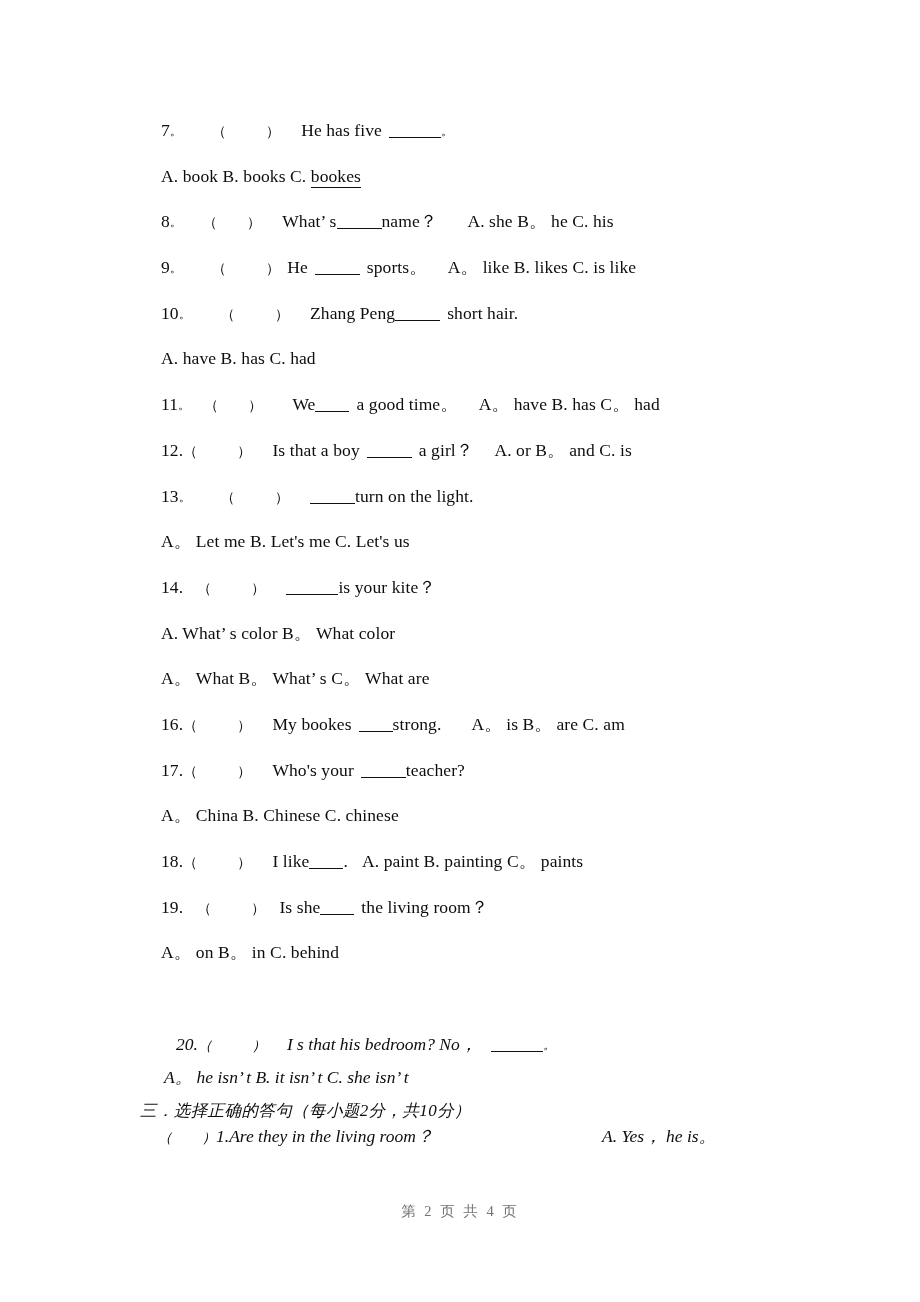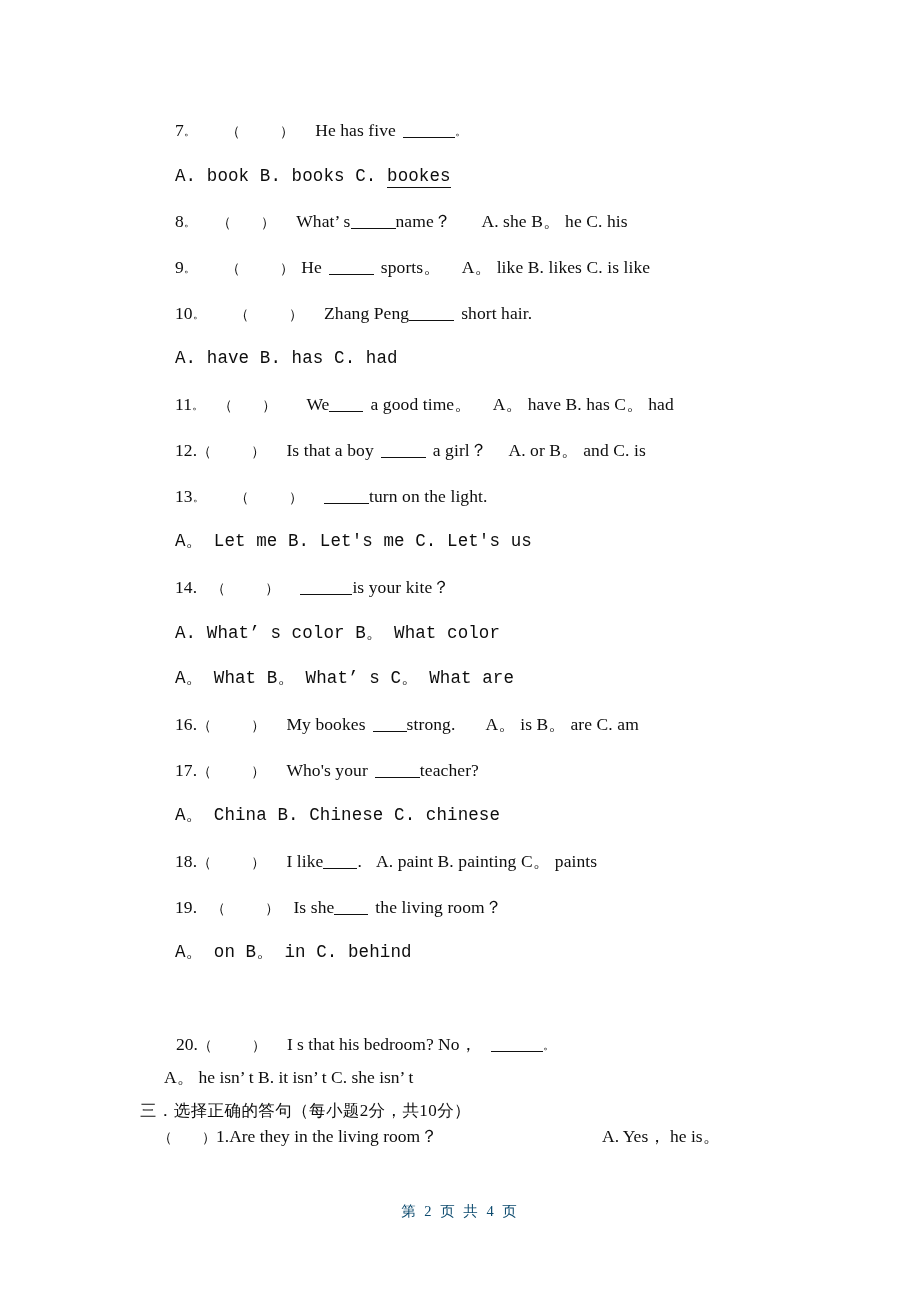--- a/index.html
+++ b/index.html
@@ -12,34 +12,33 @@
     width: 920px;
     height: 1302px;
     background: #ffffff;
     overflow: hidden;
     font-family: "Liberation Serif", "DejaVu Serif", serif;
     color: #0d0d0d;
   }
   
   .mc-block {
     position: absolute;
-    left: 175px;
+    left: 161px;
     top: 108px;
     width: 700px;
   }
   .mc-line {
     height: 45.7px;
     line-height: 45.7px;
     font-size: 17.5px;
     white-space: nowrap;
     letter-spacing: 0.1px;
   }
   .mc-line.opt {
     font-size: 17.5px;
-    font-family: Liberation Mono, monospace;
   }
   
   .sp1 { display:inline-block; width: 7px; }
   .sp2 { display:inline-block; width: 14px; }
   .sp3 { display:inline-block; width: 21px; }
   .sp4 { display:inline-block; width: 30px; }
   .sp5 { display:inline-block; width: 40px; }
   .paren {
     display: inline-block;
     font-size: 17.5px;
@@ -65,20 +64,21 @@
     font-size: 12px;
     vertical-align: 1px;
   }
 
   
   .tail-block {
     position: absolute;
     left: 140px;
     top: 1028px;
     width: 760px;
+    font-style: italic;
   }
   .tail-line {
     height: 33px;
     line-height: 33px;
     font-size: 17.5px;
     white-space: nowrap;
   }
   .ind1 { padding-left: 36px; }
   .ind2 { padding-left: 24px; }
   .ind3 { padding-left: 18px; }
@@ -108,21 +108,21 @@
   
   .footer {
     position: absolute;
     left: 0;
     top: 1202px;
     width: 920px;
     text-align: center;
     font-size: 14.5px;
     font-family: "DejaVu Sans", "Liberation Sans", sans-serif;
     letter-spacing: 2px;
-    color: #0c4a6e;
+    color: #737373;
   }
   .footer .num {
     font-family: "Liberation Serif", "DejaVu Serif", serif;
   }
 </style>
 </head>
 <body>
 
 <div class="page">
 

